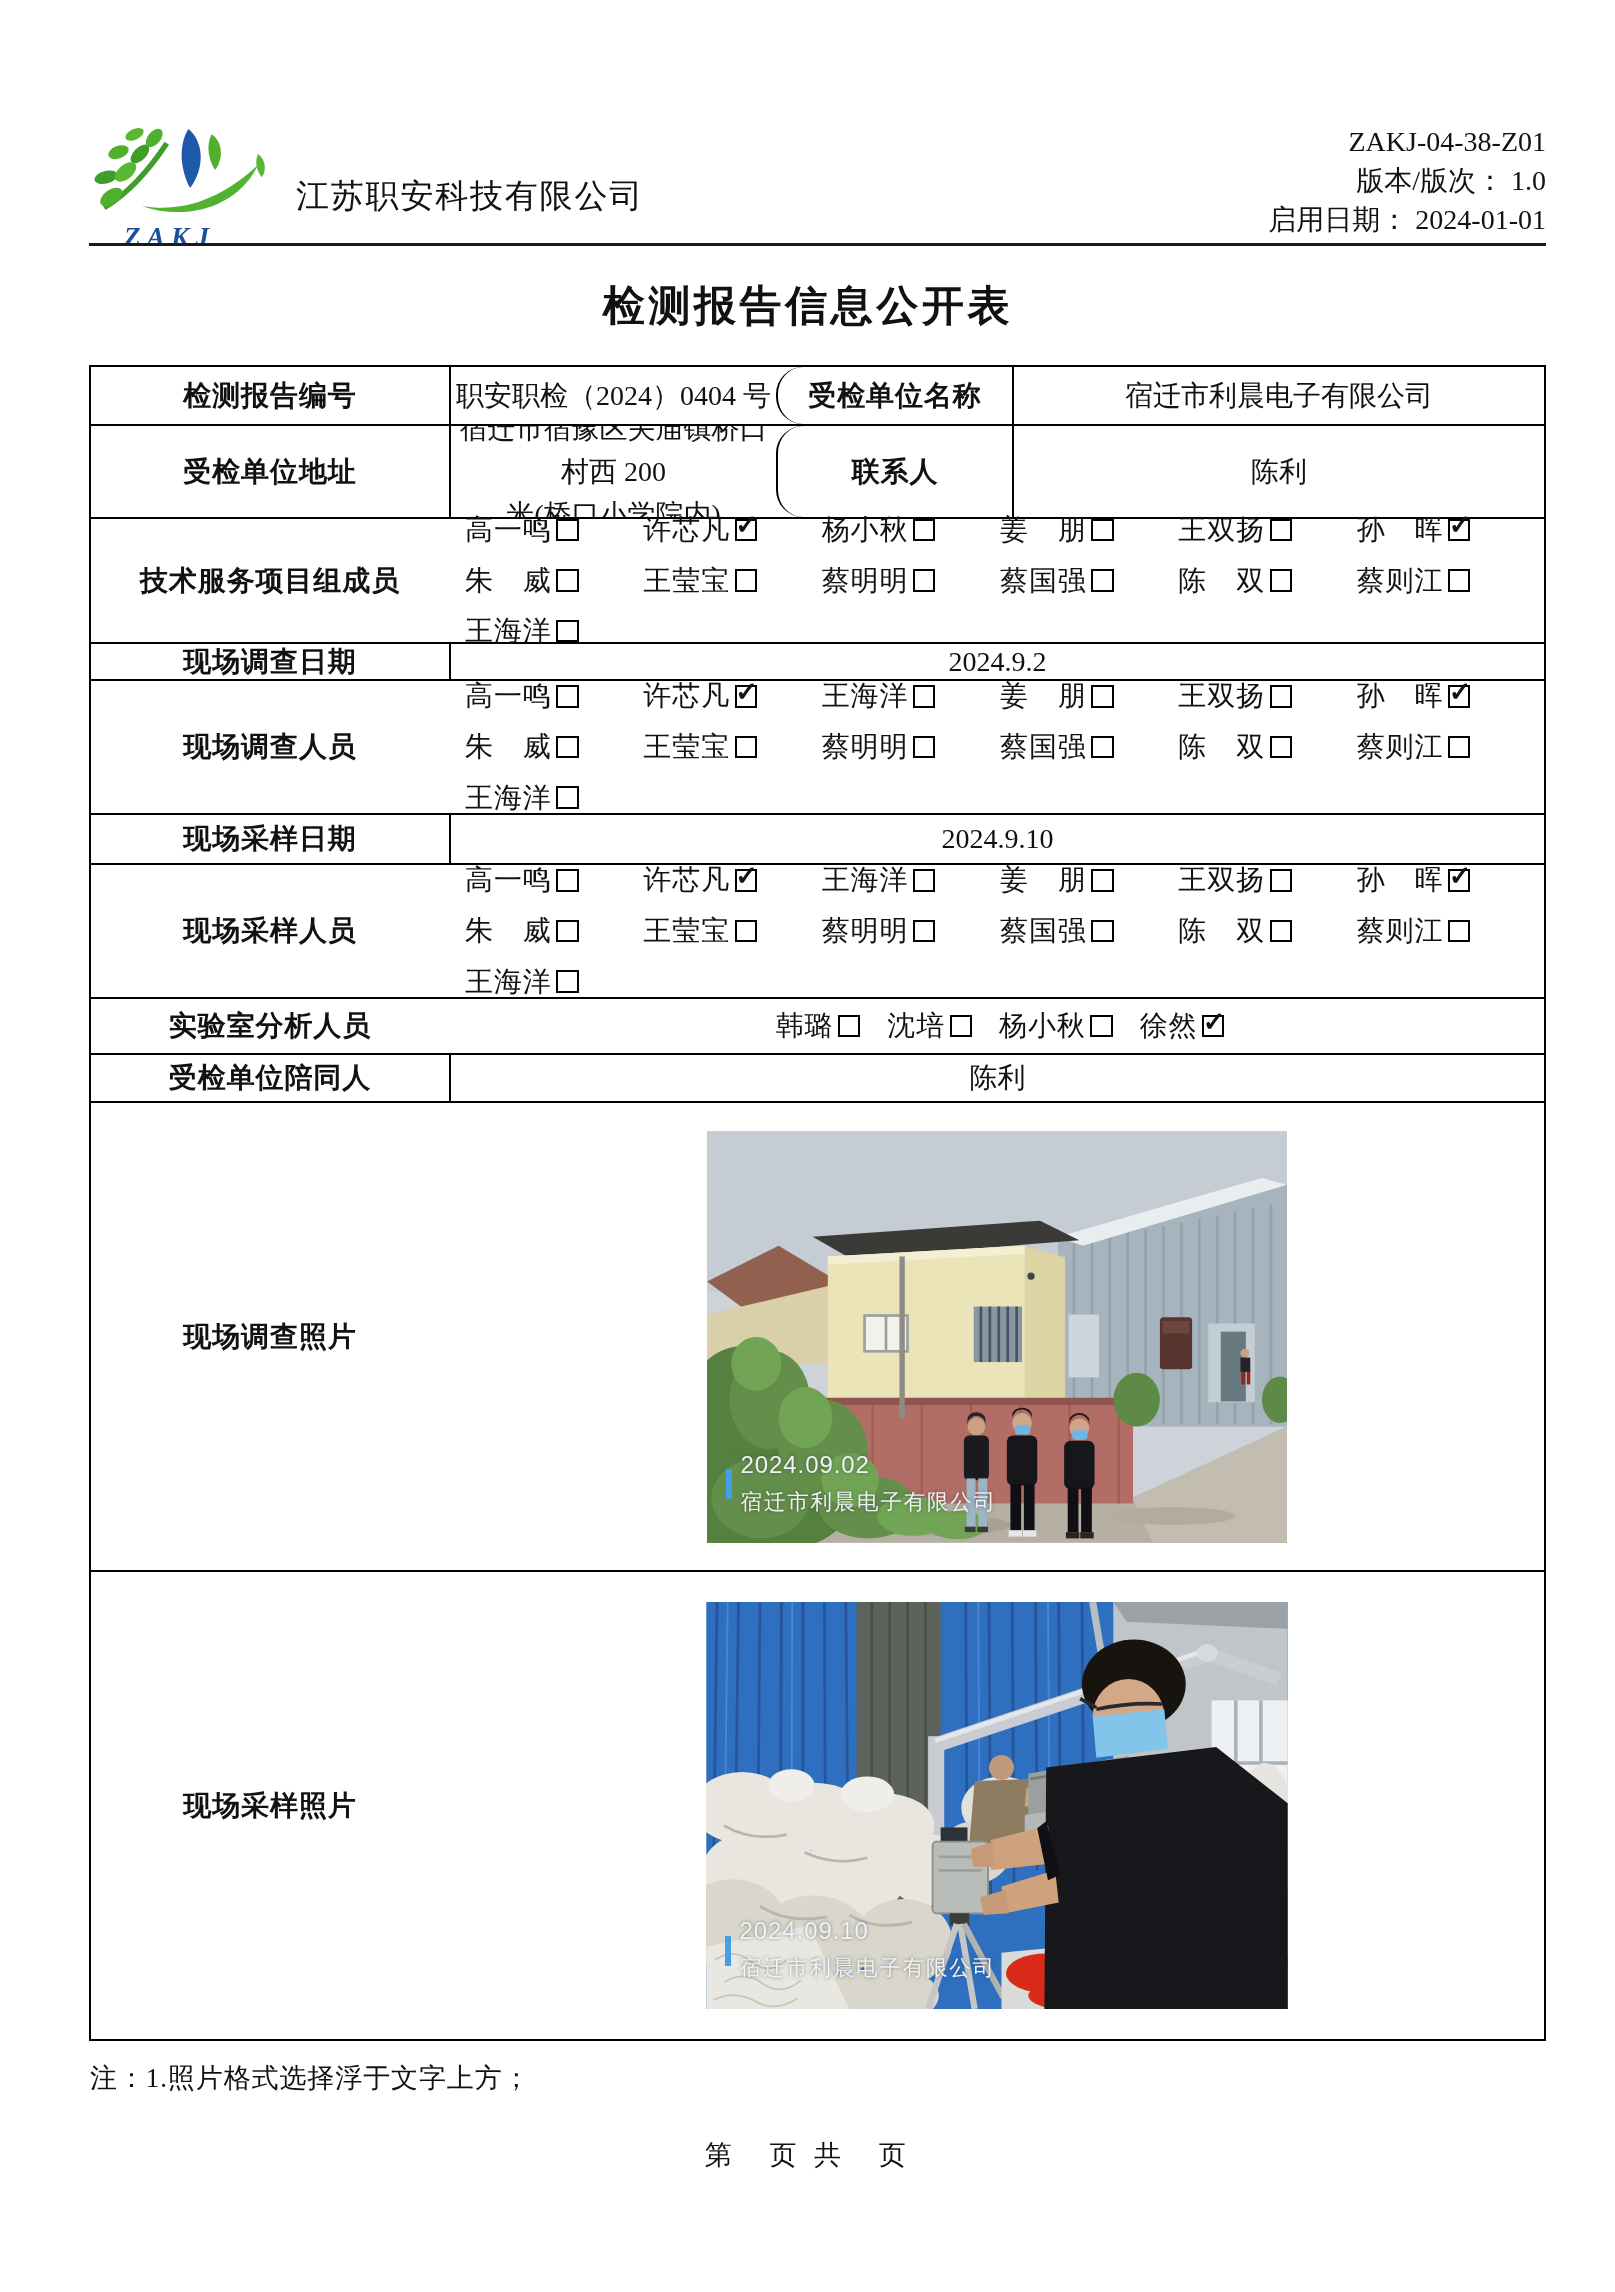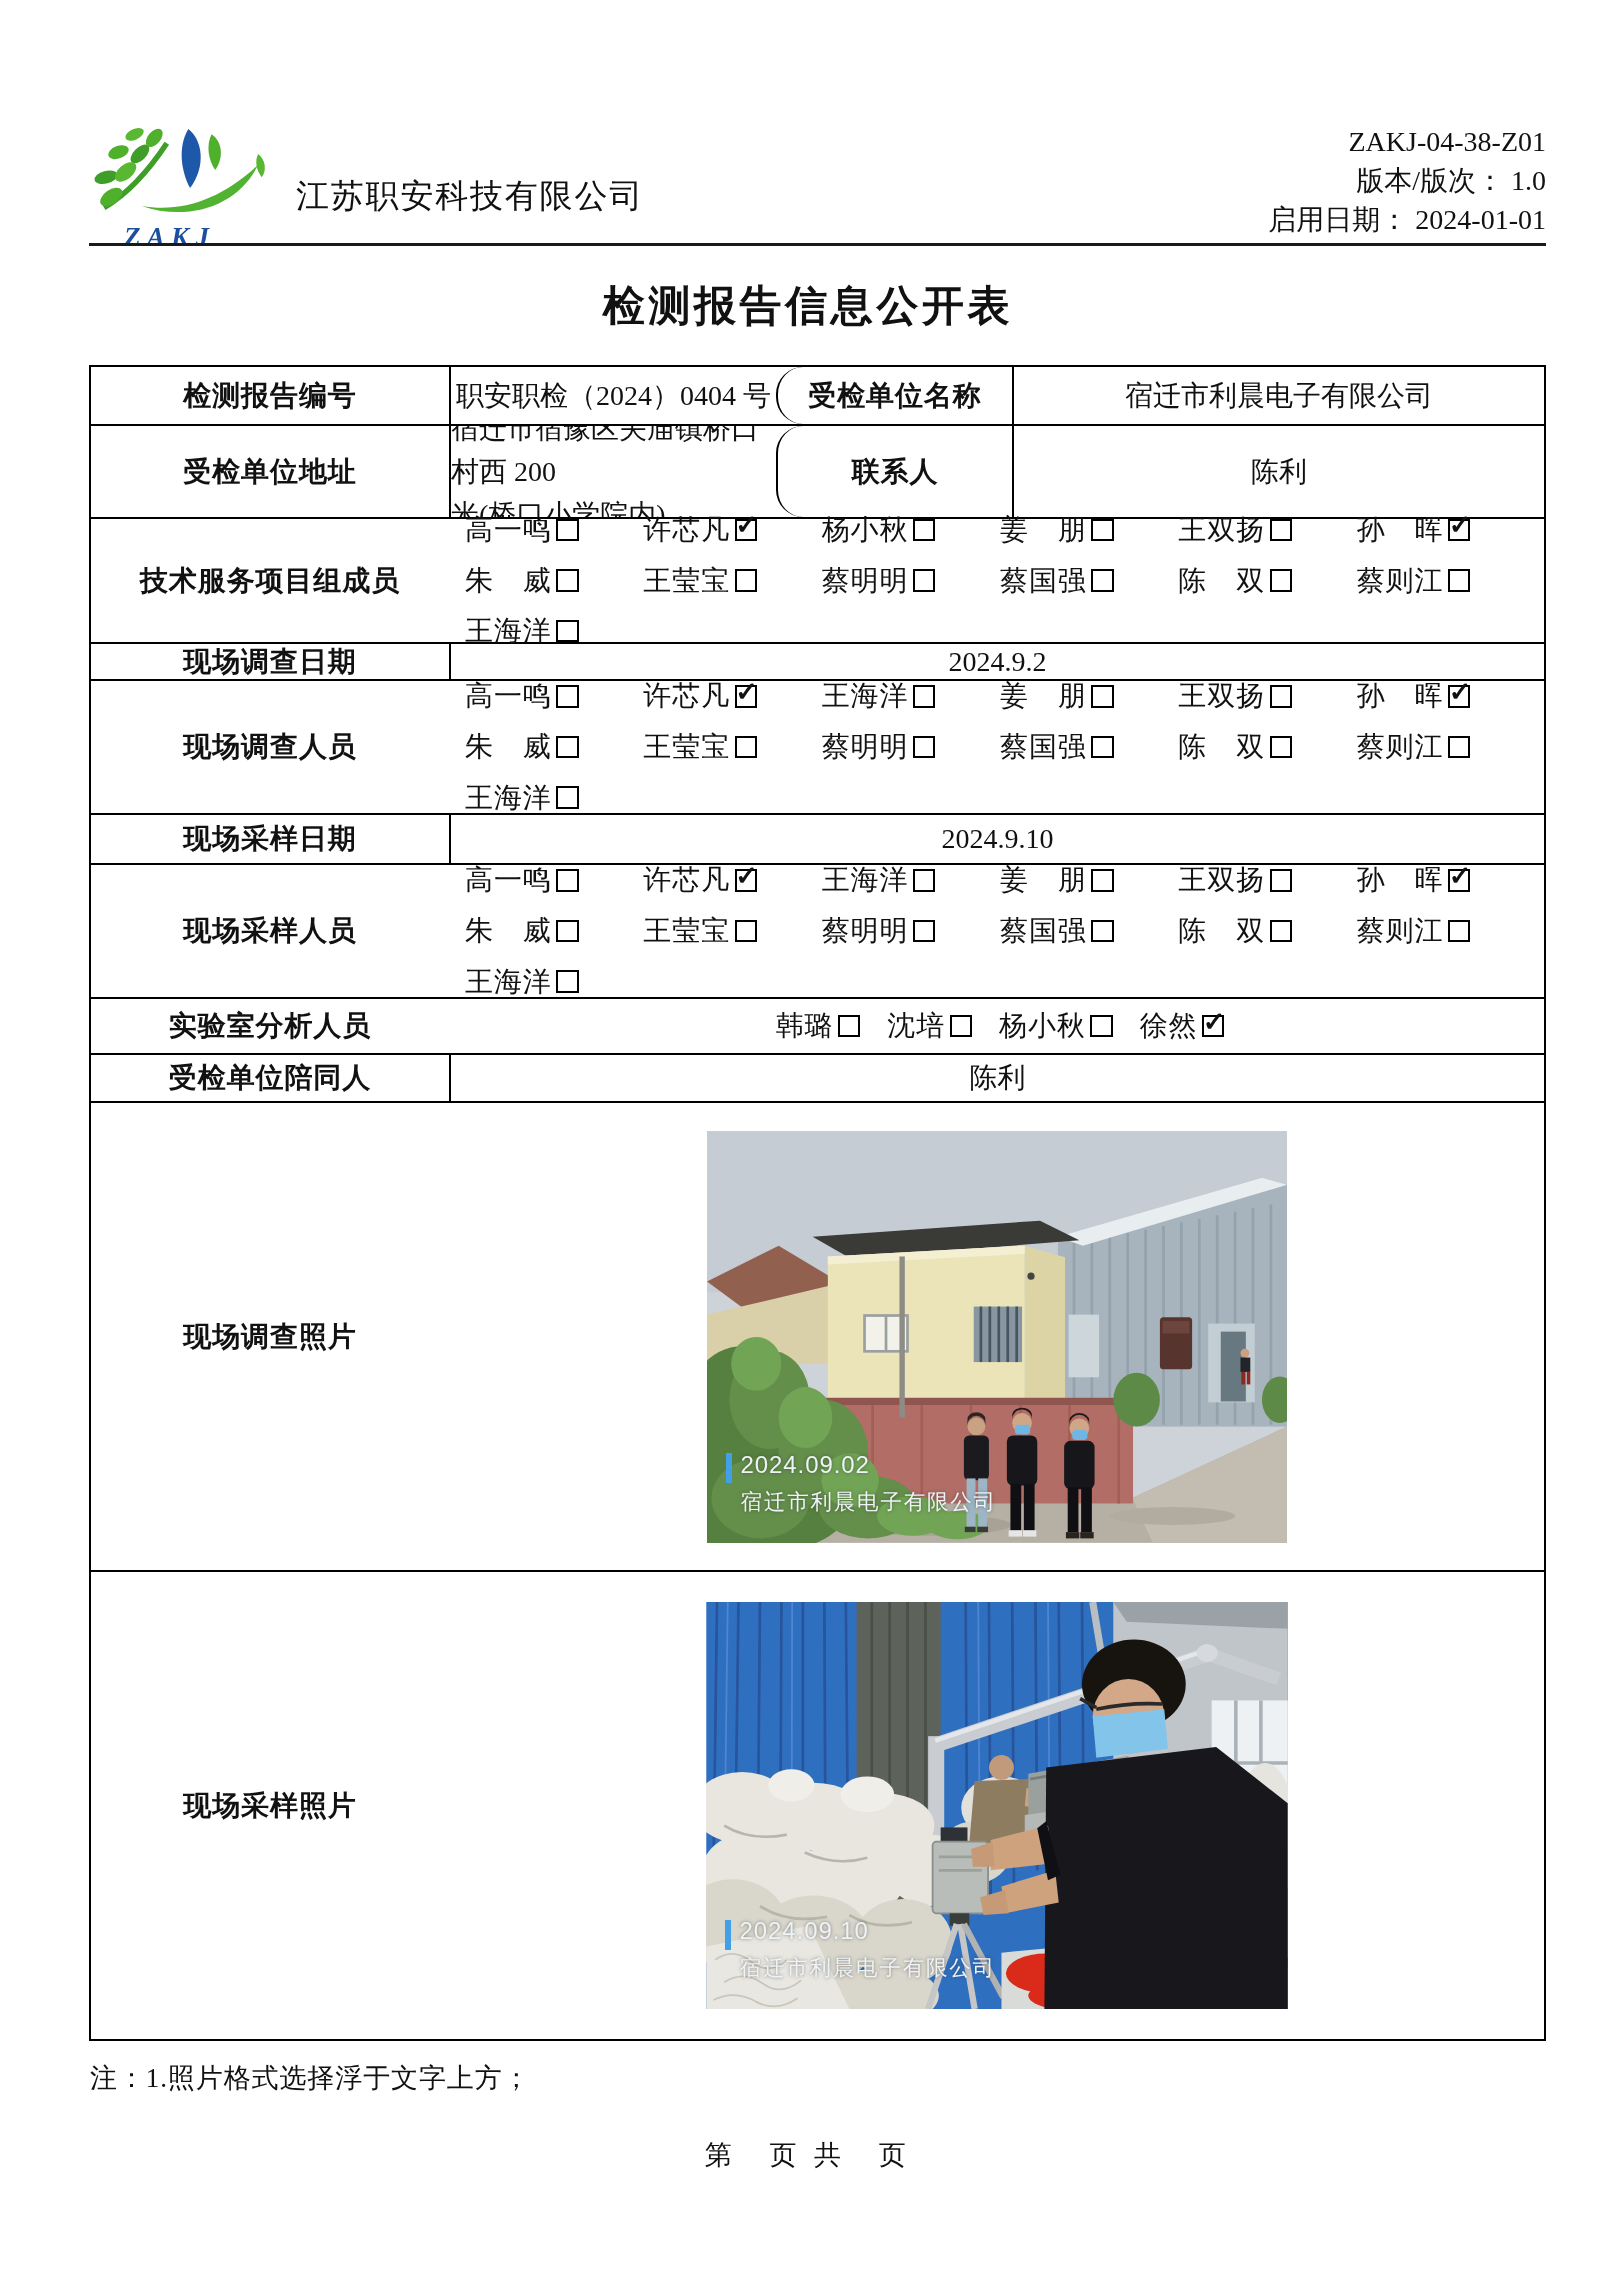--- a/index.html
+++ b/index.html
@@ -17,21 +17,21 @@
   .head-right { position:absolute; right:70px; top:122px; text-align:right; font-size:28px; line-height:39px; }
   .head-rule { position:absolute; left:89px; top:243px; width:1457px; height:2.7px; background:#1a1a1a; }
   
   .doc-title { position:absolute; left:0; right:0; top:278px; text-align:center;
                font-family:"Liberation Sans", sans-serif; font-weight:bold; font-size:42px; letter-spacing:3.6px; }
   
   .doc-table { position:absolute; left:89px; top:365px; width:1457px; border:2.7px solid #000; }
   .r { display:flex; border-top:2.2px solid #000; }
   .r:first-child { border-top:none; }
   .c { border-left:2.2px solid #000; display:flex; align-items:center; justify-content:center;
-       font-size:28px; overflow:hidden; }
+       font-size:28px; text-align:center; overflow:hidden; }
   .c:first-child { border-left:none; }
   .lab { font-weight:bold; letter-spacing:0.9px; }
   .w1 { width:358px; flex:none; }
   .w2 { width:327px; flex:none; }
   .w3 { width:236px; flex:none;border-radius:27px; }
   .w4 { flex:1; }
   .wide { flex:1; }
   .pre { white-space:pre-line; line-height:43px; }
   
   .cb-cell { flex:1; display:flex; flex-direction:column; justify-content:center;
@@ -42,21 +42,21 @@
   .cb-name { letter-spacing:0.9px; }
   .cb-box { width:22.4px; height:22.4px; border:2.7px solid #000; margin-left:4.5px; flex:none;
             display:inline-flex; align-items:center; justify-content:center;
             font-family:"Liberation Sans",sans-serif; }
   .cb-box.checked::after { content:"✓"; font-size:27px; font-weight:bold; line-height:1;
             transform:translate(0.9px,-3.6px); }
   
   .photo-cell { flex:1; display:flex; align-items:center; justify-content:center; }
   .photo-wrap { position:relative; }
   .photo-wrap svg { display:block; }
-  .wm { position:absolute; left:19.7px; bottom:27px; display:flex; gap:9px; align-items:flex-start;
+  .wm { position:absolute; left:19.7px; bottom:27px; display:flex; gap:9px; align-items:center;
         font-family:"Liberation Sans",sans-serif; color:#eef3f6; text-shadow:0 0 3.6px rgba(40,40,40,.55); }
   .wm-bar { width:5.4px; height:30px; background:#41a0e8; margin-top:2.7px; flex:none; }
   .wm-date { font-size:24px; letter-spacing:0.9px; }
   .wm-co { font-size:21.5px; margin-top:8px; letter-spacing:1.8px; }
   
   .note { position:absolute; left:90px; top:2060px; font-size:27px; letter-spacing:0.9px; }
   .page-num { position:absolute; left:0; right:0; top:2137px; text-align:center; font-size:27px; letter-spacing:5.4px; }
 </style>
 </head>
 <body>

